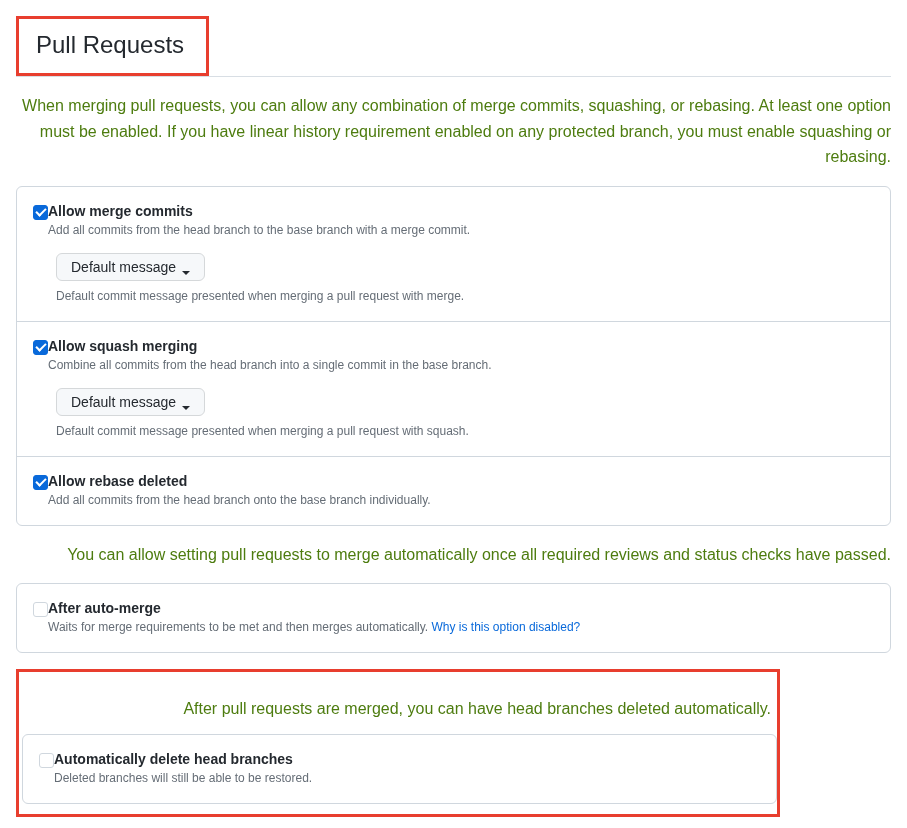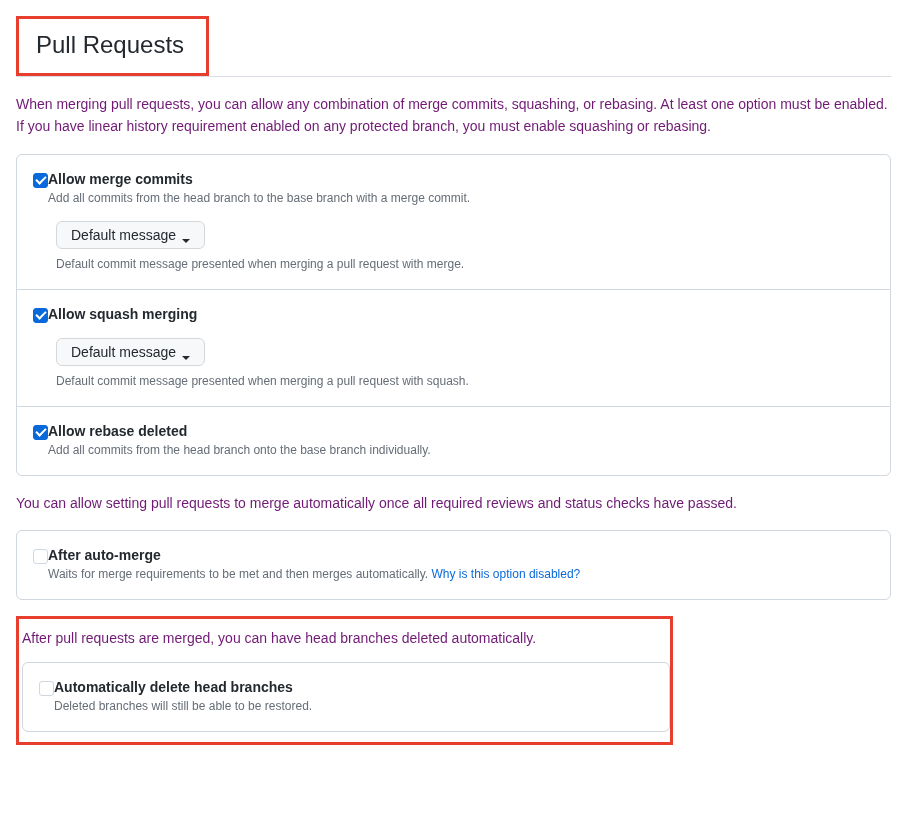--- a/index.html
+++ b/index.html
@@ -11,24 +11,25 @@
       width: 907px;
     }
     .section-title {
       font-size: 24px;
       font-weight: 400;
       padding-bottom: 8px;
       border-bottom: 1px solid #d8dee4;
       margin-bottom: 16px;
     }
     .intro-text {
-      font-size: 14px;
+      font-size: 16px;
       line-height: 1.6;
-      color: #701a75;
-      margin-bottom: 16px;
+      color: #4d7c0f;
+      margin-bottom: 16px;
+      text-align: right;
     }
     .box {
       border: 1px solid #d0d7de;
       border-radius: 6px;
       margin-bottom: 16px;
     }
     .box-row {
       padding: 16px;
       border-bottom: 1px solid #d0d7de;
     }
@@ -115,23 +116,23 @@
       margin-bottom: 8px;
     }
     .highlight-title .section-title { border: none; margin: 0; padding: 0; }
     .title-underline {
       border-bottom: 1px solid #d8dee4;
       margin-top: -8px;
       margin-bottom: 16px;
     }
     .highlight-box {
       border: 3px solid #e83e2e;
-      padding: 8px 6px 10px 1px;
+      padding: 24px 6px 10px 1px;
       margin-top: 10px;
-      width: 657px;
+      width: 764px;
     }
     .highlight-box .box { margin-bottom: 0; margin-left: 2px; margin-right: -6px; }
     .highlight-box .intro-text { margin-bottom: 12px; margin-left: 2px; }
     .indent { margin-left: 23px; }
   </style>
 </head>
 <body>
 
 
 
@@ -158,20 +159,21 @@
       </button>
       <div class="sub-note">Default commit message presented when merging a pull request with merge.</div>
     </div>
   </div>
 
   <div class="box-row">
     <div class="option-header">
       <div class="checkbox checked"></div>
       <div class="option-body">
         <span class="option-label">Allow squash merging</span>
+        <div class="option-desc">Combine all commits from the head branch into a single commit in the base branch.</div>
       </div>
     </div>
     <div class="indent">
       <button class="dropdown-btn">
         <span>Default message</span>
         <span class="caret"></span>
       </button>
       <div class="sub-note">Default commit message presented when merging a pull request with squash.</div>
     </div>
   </div>

